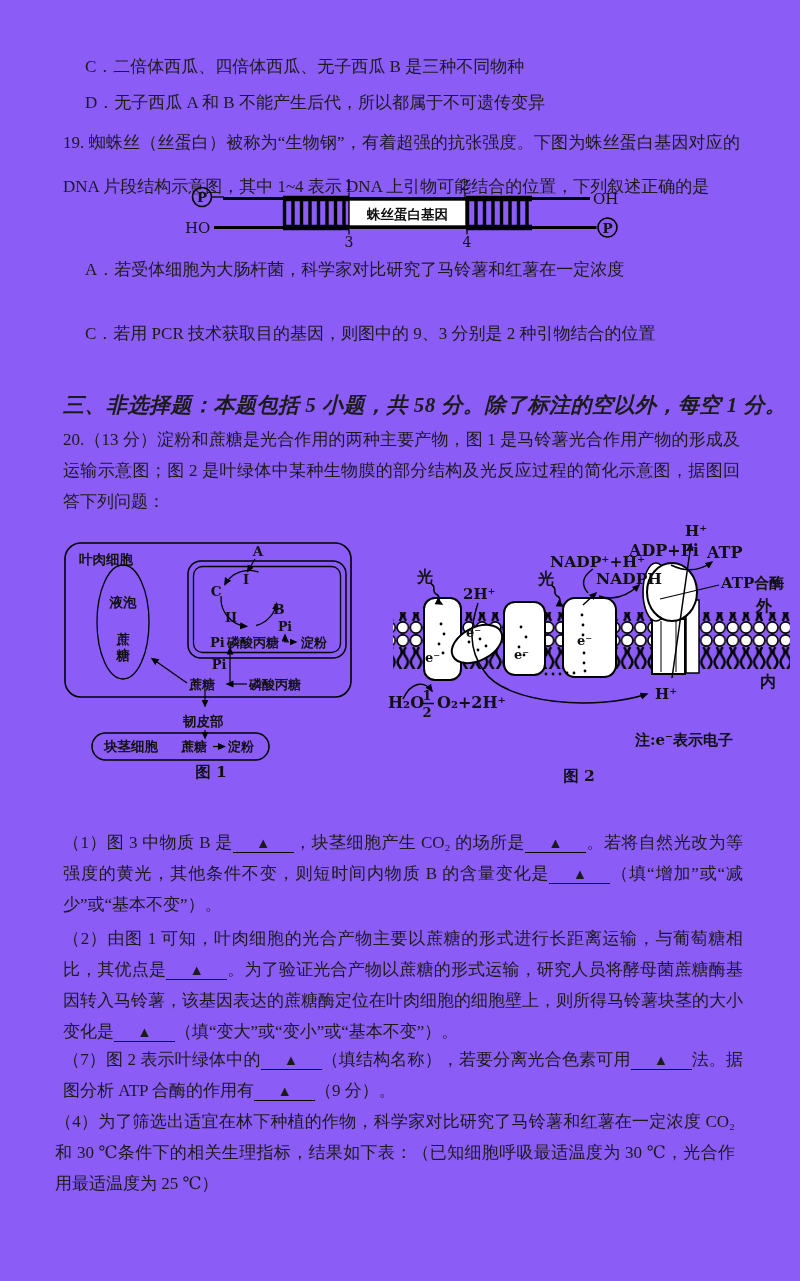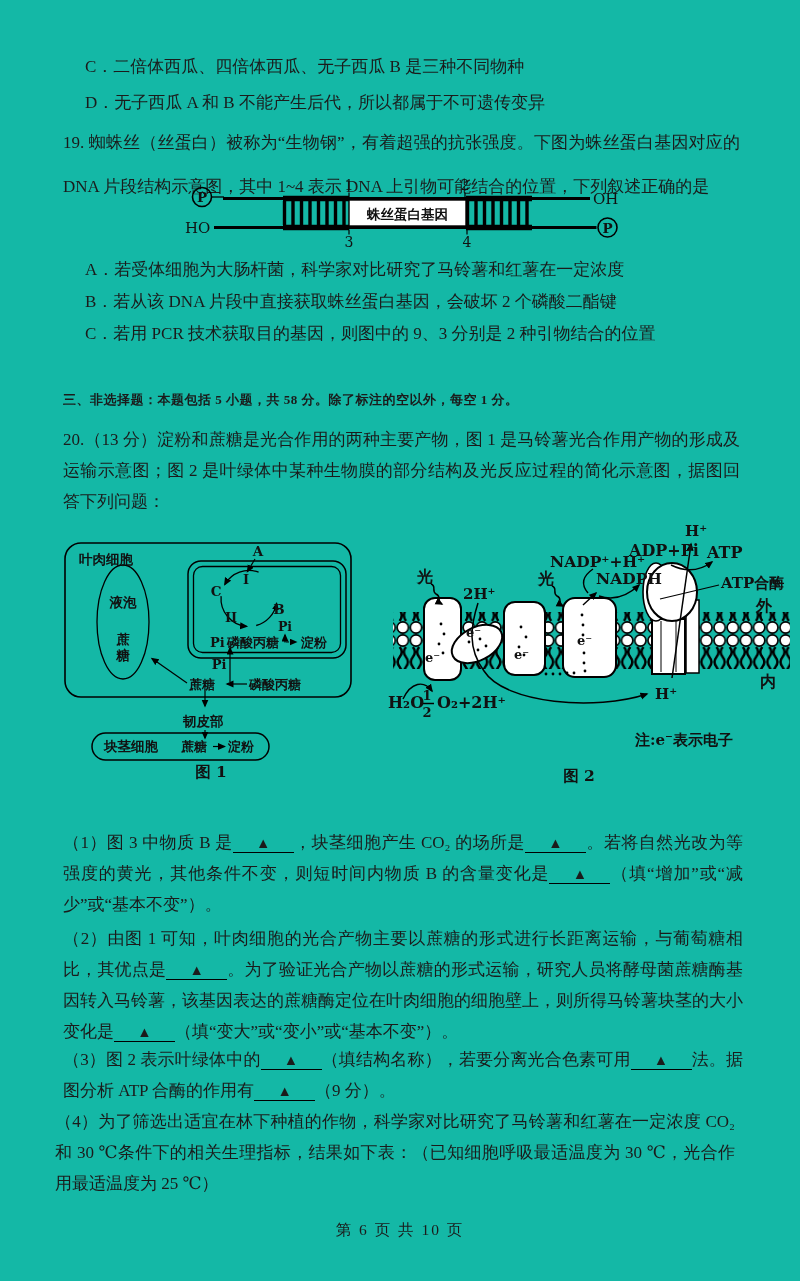--- a/index.html
+++ b/index.html
@@ -1,24 +1,24 @@
 <!DOCTYPE html>
 <html><head>
 <meta charset="utf-8">
 <style>
   html,body{margin:0;padding:0;background:#e8e8e8;}
   .page{
-    position:relative;width:800px;height:1281px;margin:0 auto;background:#14b8a6;
+    position:relative;width:800px;height:1281px;margin:0 auto;background:#8b5cf6;
     font-family:"Liberation Serif","DejaVu Serif",serif;color:#1b1b1b;overflow:hidden;
   }
   .abs{position:absolute;}
   .body-text{font-size:17px;line-height:31px;text-align:justify;}
   .opt{font-size:17px;line-height:22px;white-space:nowrap;}
   .stem{font-size:17px;line-height:44px;text-align:justify;}
-  .section-head{font-size:13px;font-weight:bold;letter-spacing:.5px;white-space:nowrap;}
+  .section-head{font-size:21px;font-weight:bold;letter-spacing:.5px;white-space:nowrap;font-style:italic;}
   .blank{
     display:inline-block;min-width:57px;border-bottom:1.6px solid #000;
     text-align:center;line-height:1;padding:0 2px 1px 2px;vertical-align:baseline;
   }
   .blank > span{font-size:14.5px;letter-spacing:0;}
   .footer{font-size:15.5px;letter-spacing:2px;width:800px;text-align:center;}
   svg text{font-family:"DejaVu Serif","Liberation Serif",serif;fill:#111;}
   svg .cn{font-weight:600;}
   svg .lbl{font-weight:bold;}
   svg path,svg line,svg rect,svg ellipse,svg circle{shape-rendering:geometricPrecision;}
@@ -81,21 +81,20 @@
     <text x="2" y="57" font-size="15">HO</text>
     <text x="410" y="28" font-size="15">OH</text>
     <text x="224.5" y="42.5" text-anchor="middle" font-size="13.5" class="cn">蛛丝蛋白基因</text>
     <text x="166" y="14" text-anchor="middle" font-size="14">1</text>
     <text x="282" y="14" text-anchor="middle" font-size="14">2</text>
     <text x="166" y="71" text-anchor="middle" font-size="14">3</text>
     <text x="284" y="71" text-anchor="middle" font-size="14">4</text>
   </svg>
 
   <div class="abs opt" style="left:85px;top:259px">A．若受体细胞为大肠杆菌，科学家对比研究了马铃薯和红薯在一定浓度</div>
-  <div class="abs opt" style="left:85px;top:291px">B．若从该 DNA 片段中直接获取蛛丝蛋白基因，会破坏 2 个磷酸二酯键</div>
   <div class="abs opt" style="left:85px;top:323px">C．若用 PCR 技术获取目的基因，则图中的 9、3 分别是 2 种引物结合的位置</div>
 
   <div class="abs section-head" style="left:63px;top:391px">三、非选择题：本题包括 5 小题，共 58 分。除了标注的空以外，每空 1 分。</div>
 
   <div class="abs body-text" style="left:63px;top:424px;width:677px">20.（13 分）淀粉和蔗糖是光合作用的两种主要产物，图 1 是马铃薯光合作用产物的形成及运输示意图；图 2 是叶绿体中某种生物膜的部分结构及光反应过程的简化示意图，据图回答下列问题：</div>
 
   <svg class="abs" style="left:62px;top:536px" width="300" height="246" viewBox="0 0 300 246">
     <defs>
       <marker id="ah1" markerWidth="9" markerHeight="8" refX="6.5" refY="3.5" orient="auto" markerUnits="userSpaceOnUse">
         <path d="M0,0 L8,3.5 L0,7 z" fill="#000"></path>
@@ -239,22 +238,21 @@
 
   <div class="abs body-text" style="left:63px;top:827px;width:680px">
     <span>（1）图 3 中物质 B 是</span><span class="blank"><span>▲</span></span><span>，块茎细胞产生 CO₂ 的场所是</span><span class="blank"><span>▲</span></span><span>。若将自然光改为等强度的黄光，其他条件不变，则短时间内物质 B 的含量变化是</span><span class="blank"><span>▲</span></span><span>（填“增加”或“减少”或“基本不变”）。</span>
   </div>
 
   <div class="abs body-text" style="left:63px;top:923px;width:680px">
     <span>（2）由图 1 可知，叶肉细胞的光合产物主要以蔗糖的形式进行长距离运输，与葡萄糖相比，其优点是</span><span class="blank"><span>▲</span></span><span>。为了验证光合产物以蔗糖的形式运输，研究人员将酵母菌蔗糖酶基因转入马铃薯，该基因表达的蔗糖酶定位在叶肉细胞的细胞壁上，则所得马铃薯块茎的大小变化是</span><span class="blank"><span>▲</span></span><span>（填“变大”或“变小”或“基本不变”）。</span>
   </div>
 
   <div class="abs body-text" style="left:63px;top:1044px;width:680px">
-    <span>（3）图 2 表示叶绿体中的</span><span class="blank"><span>▲</span></span><span>（填结构名称），若要分离光合色素可用</span><span class="blank"><span>▲</span></span><span>法。据图分析 ATP 合酶的作用有</span><span class="blank"><span>▲</span></span><span>（9 分）。</span>
+    <span>（7）图 2 表示叶绿体中的</span><span class="blank"><span>▲</span></span><span>（填结构名称），若要分离光合色素可用</span><span class="blank"><span>▲</span></span><span>法。据图分析 ATP 合酶的作用有</span><span class="blank"><span>▲</span></span><span>（9 分）。</span>
   </div>
 
   <div class="abs body-text" style="left:55px;top:1106px;width:680px">
     <span>（4）为了筛选出适宜在林下种植的作物，科学家对比研究了马铃薯和红薯在一定浓度 CO₂ 和 30 ℃条件下的相关生理指标，结果如下表：（已知细胞呼吸最适温度为 30 ℃，光合作用最适温度为 25 ℃）</span>
   </div>
 
-  <div class="abs footer" style="left:0px;top:1220px">第 6 页 共 10 页</div>
 
 </div>
 
 </body></html>

